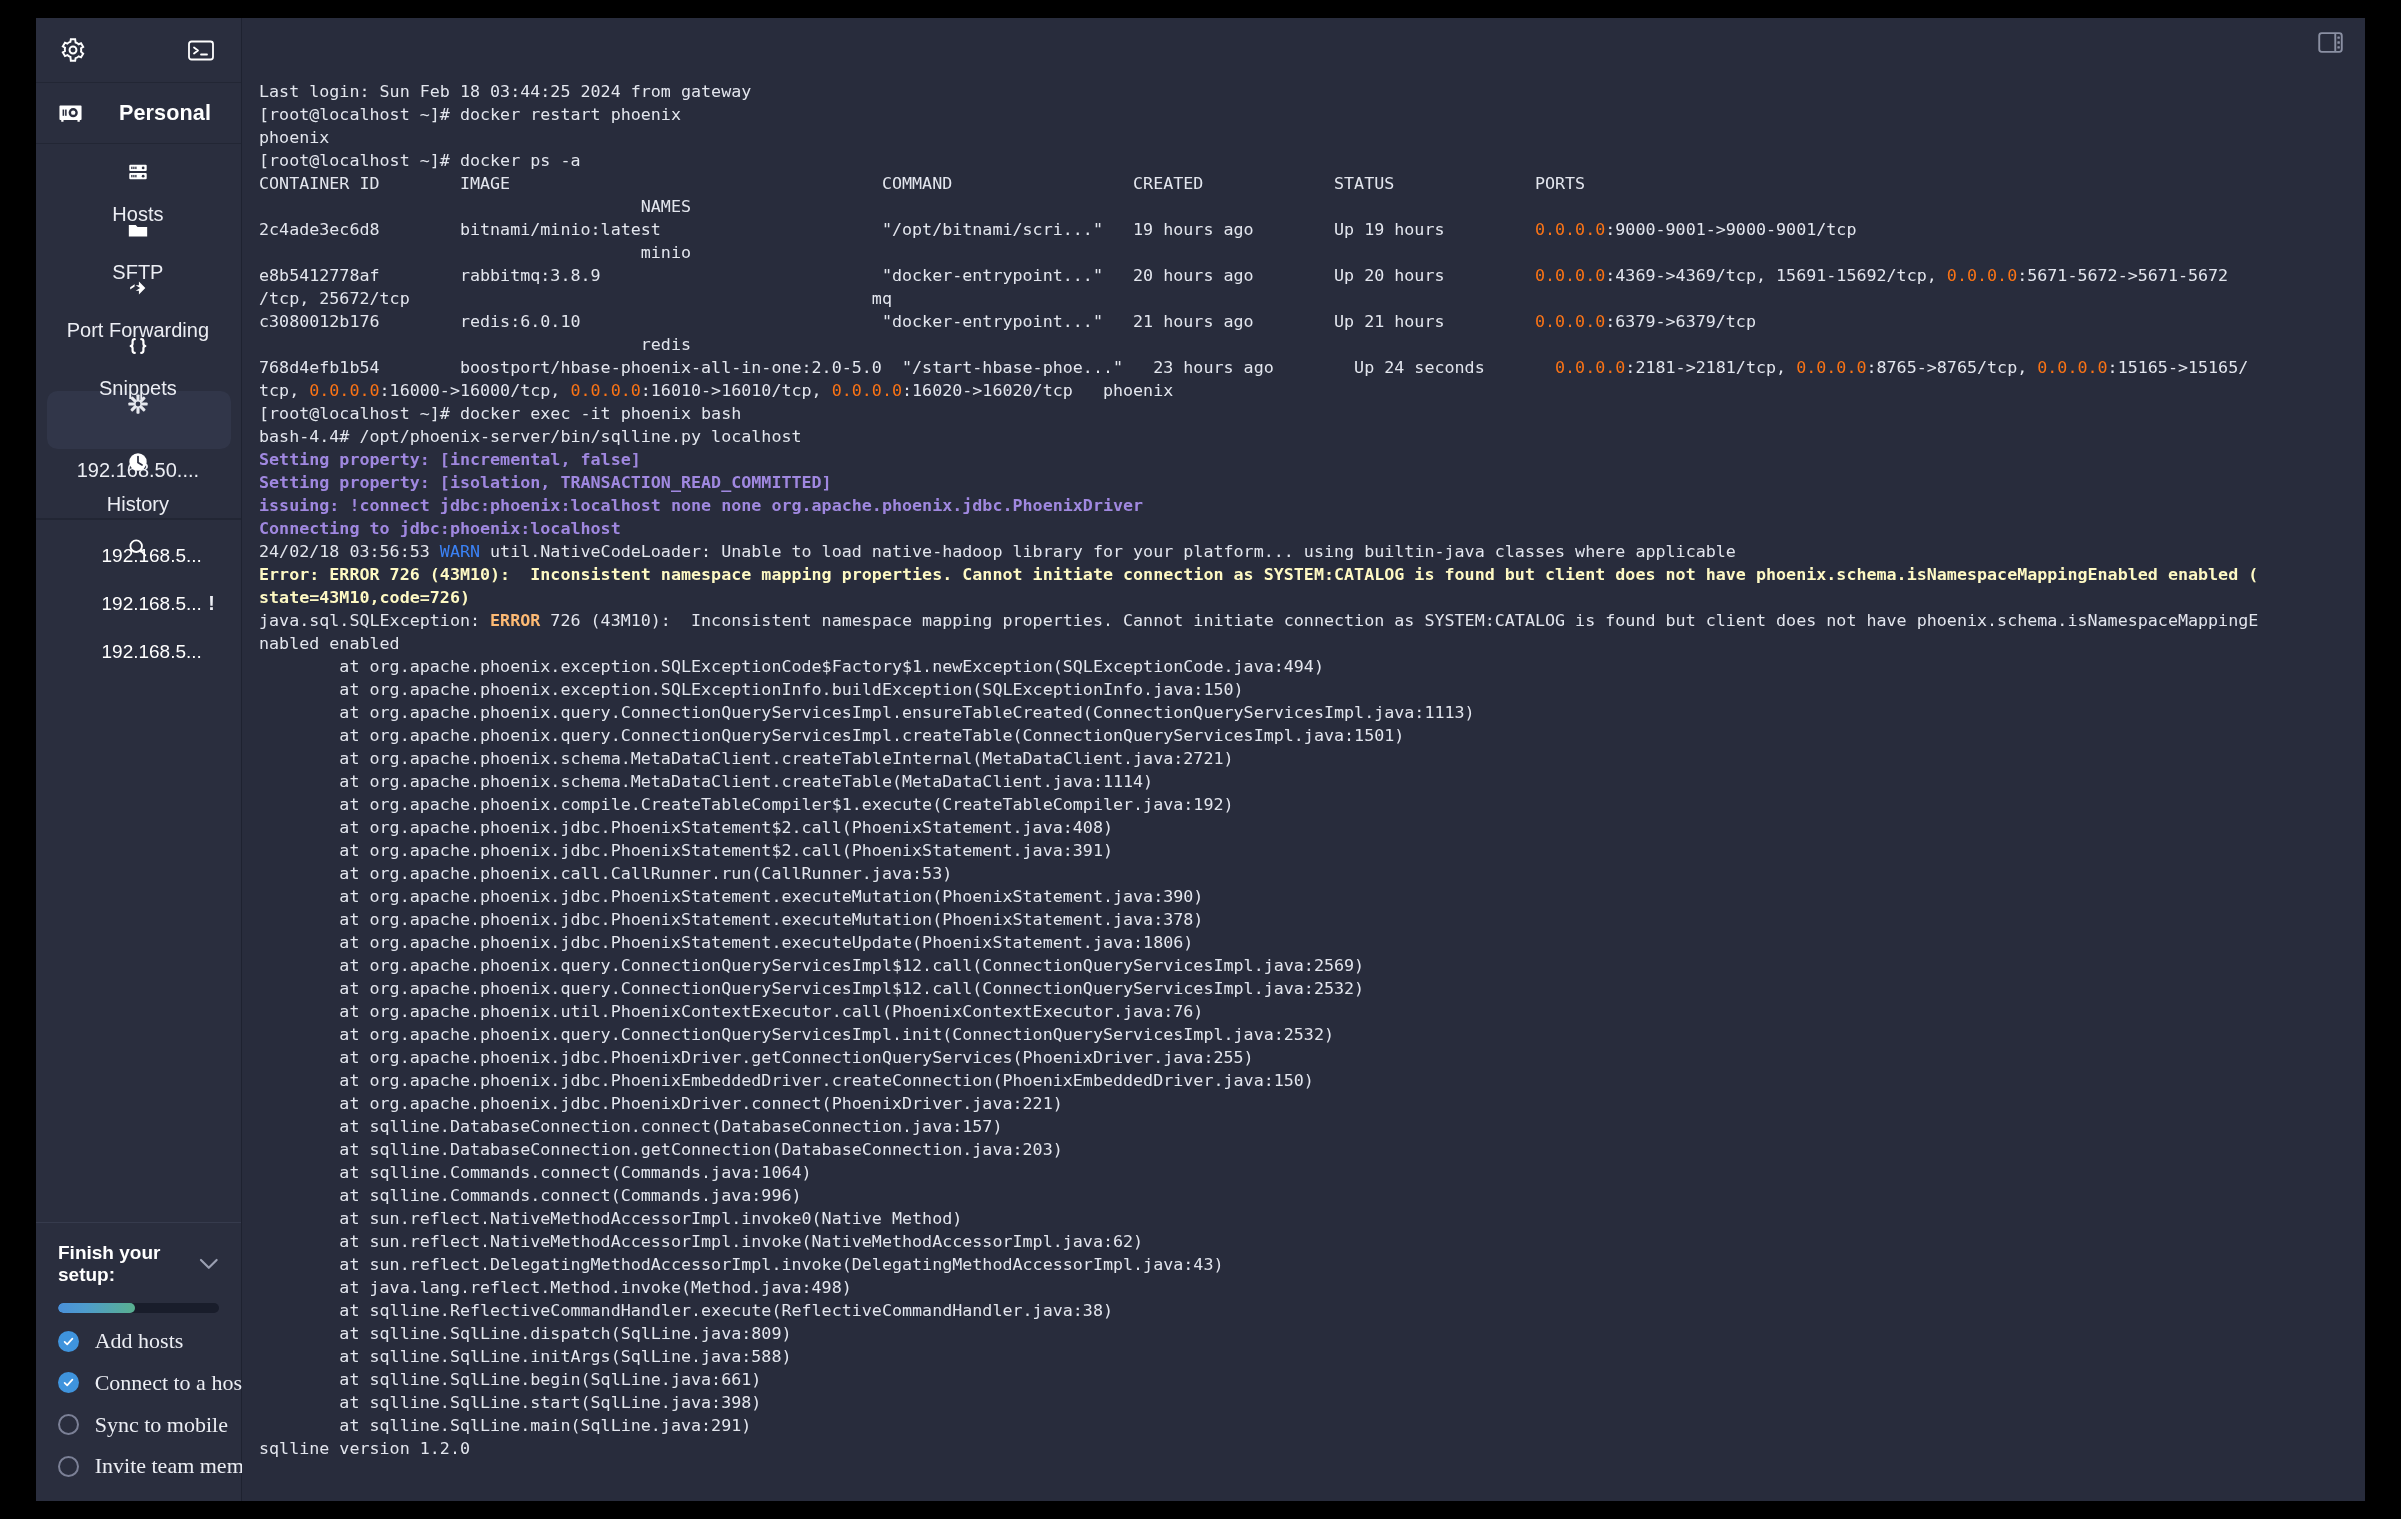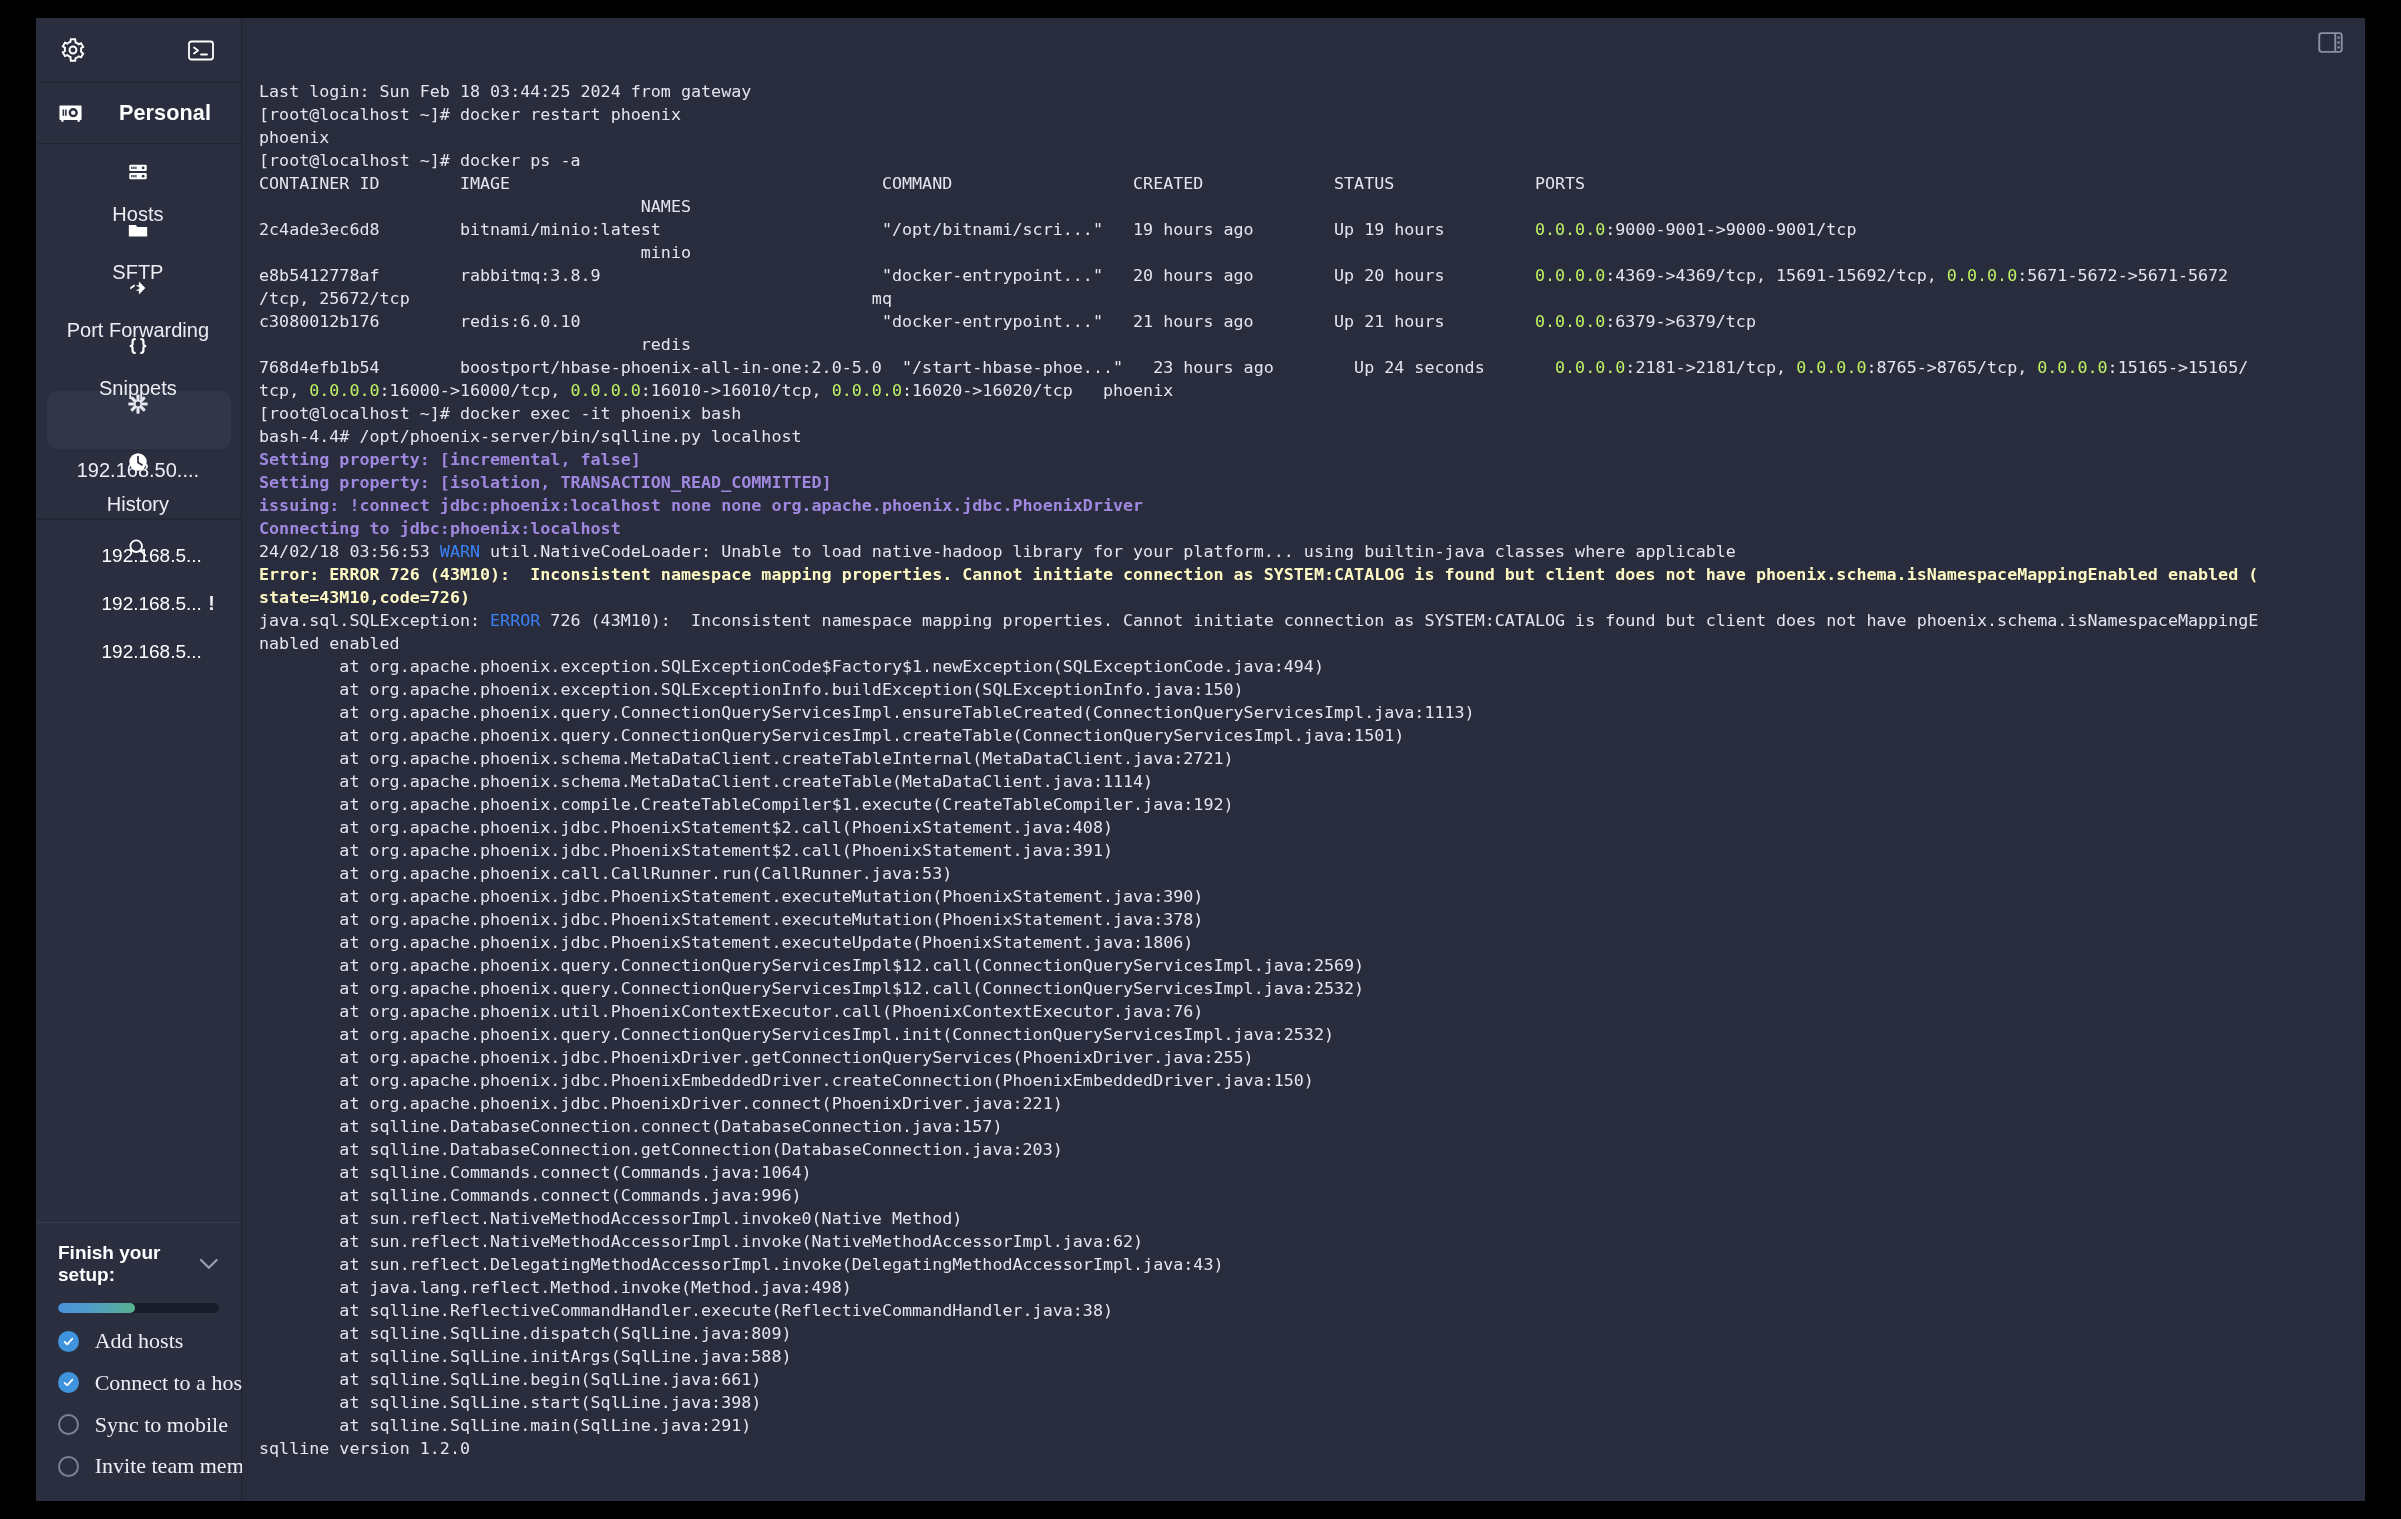--- a/index.html
+++ b/index.html
@@ -193,24 +193,24 @@
     box-sizing: border-box;
     font-family: "DejaVu Sans Mono", "Liberation Mono", monospace;
     font-size: 16.7px;
     line-height: 23px;
     color: #e3e6ee;
     white-space: pre;
     letter-spacing: 0px;
   }
   .term .ln { white-space: pre; }
   .c-white { color: #e3e6ee; }
-  .c-magenta { color: #bef264; }
+  .c-magenta { color: #f97316; }
   .c-purple { color: #a088e0; font-weight: bold; }
   .c-red { color: #fef9c3; font-weight: bold; }
-  .c-red2 { color: #3b82f6; }
+  .c-red2 { color: #fdba74; font-weight: bold; }
   .c-yellow { color: #3b82f6; }
 </style>
 </head>
 <body>
 
 <div class="app">
 
   <div class="sidebar">
 
     <div class="sb-top">

